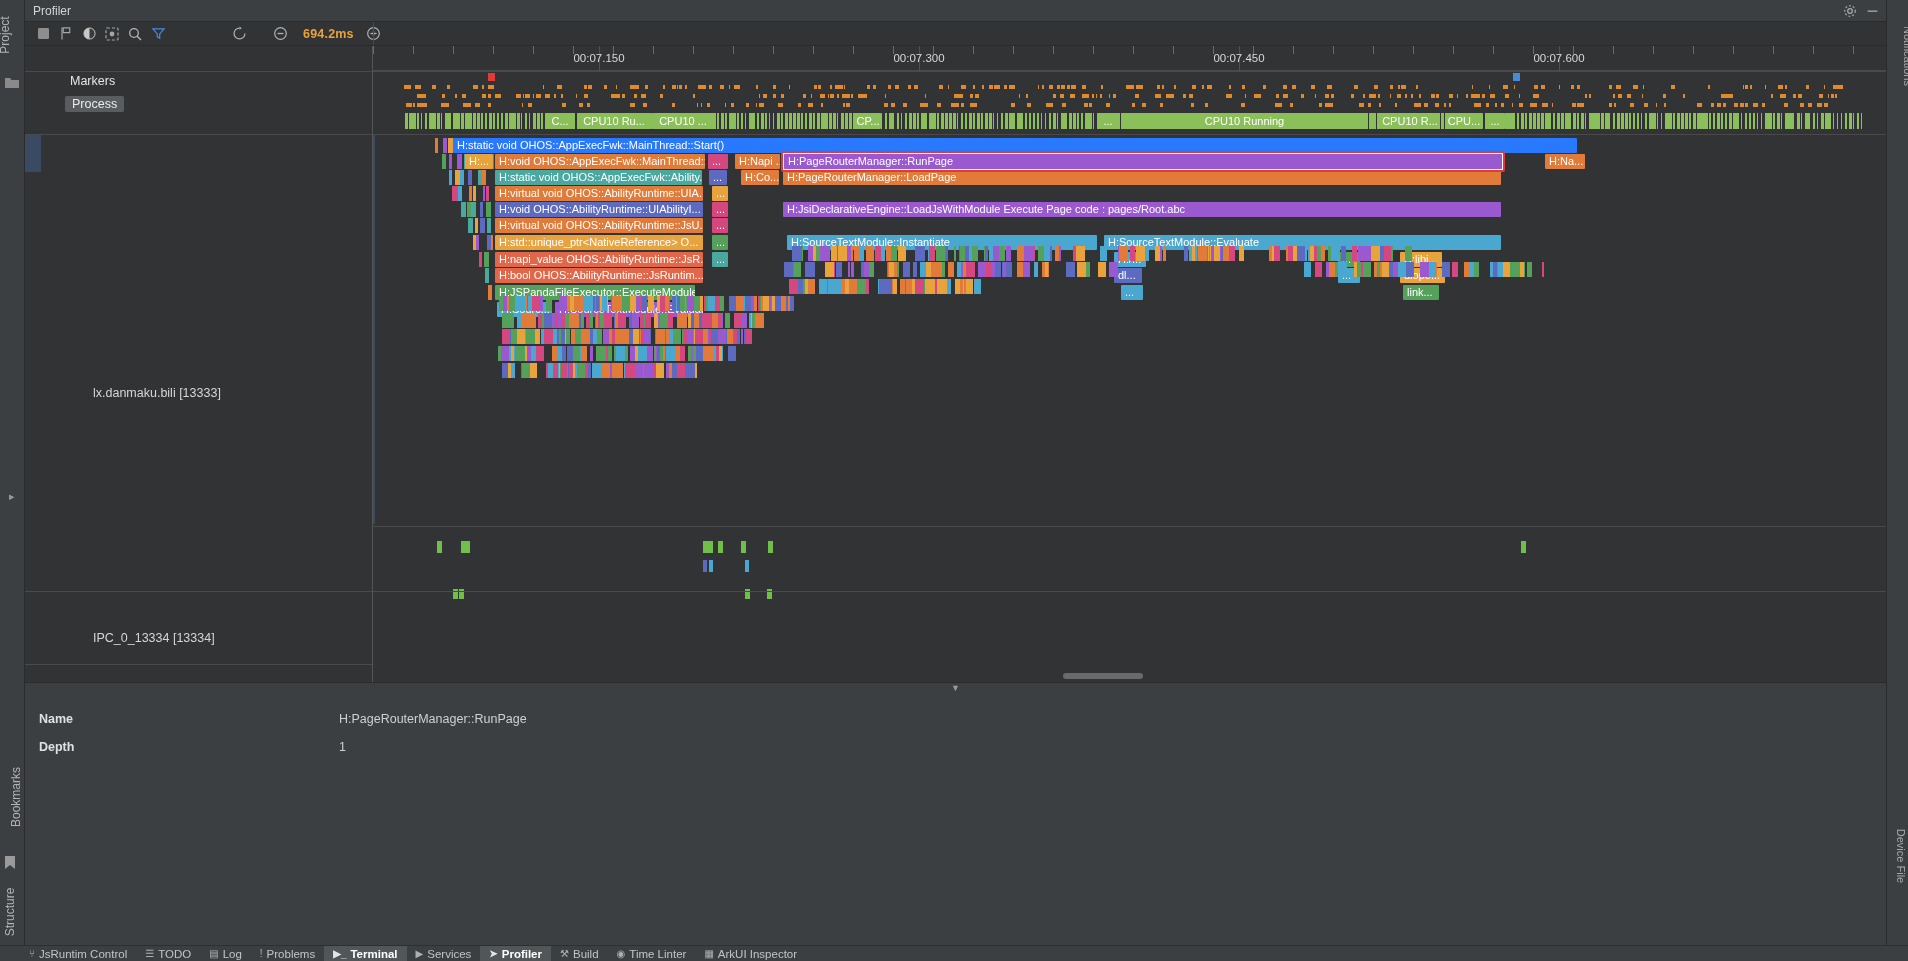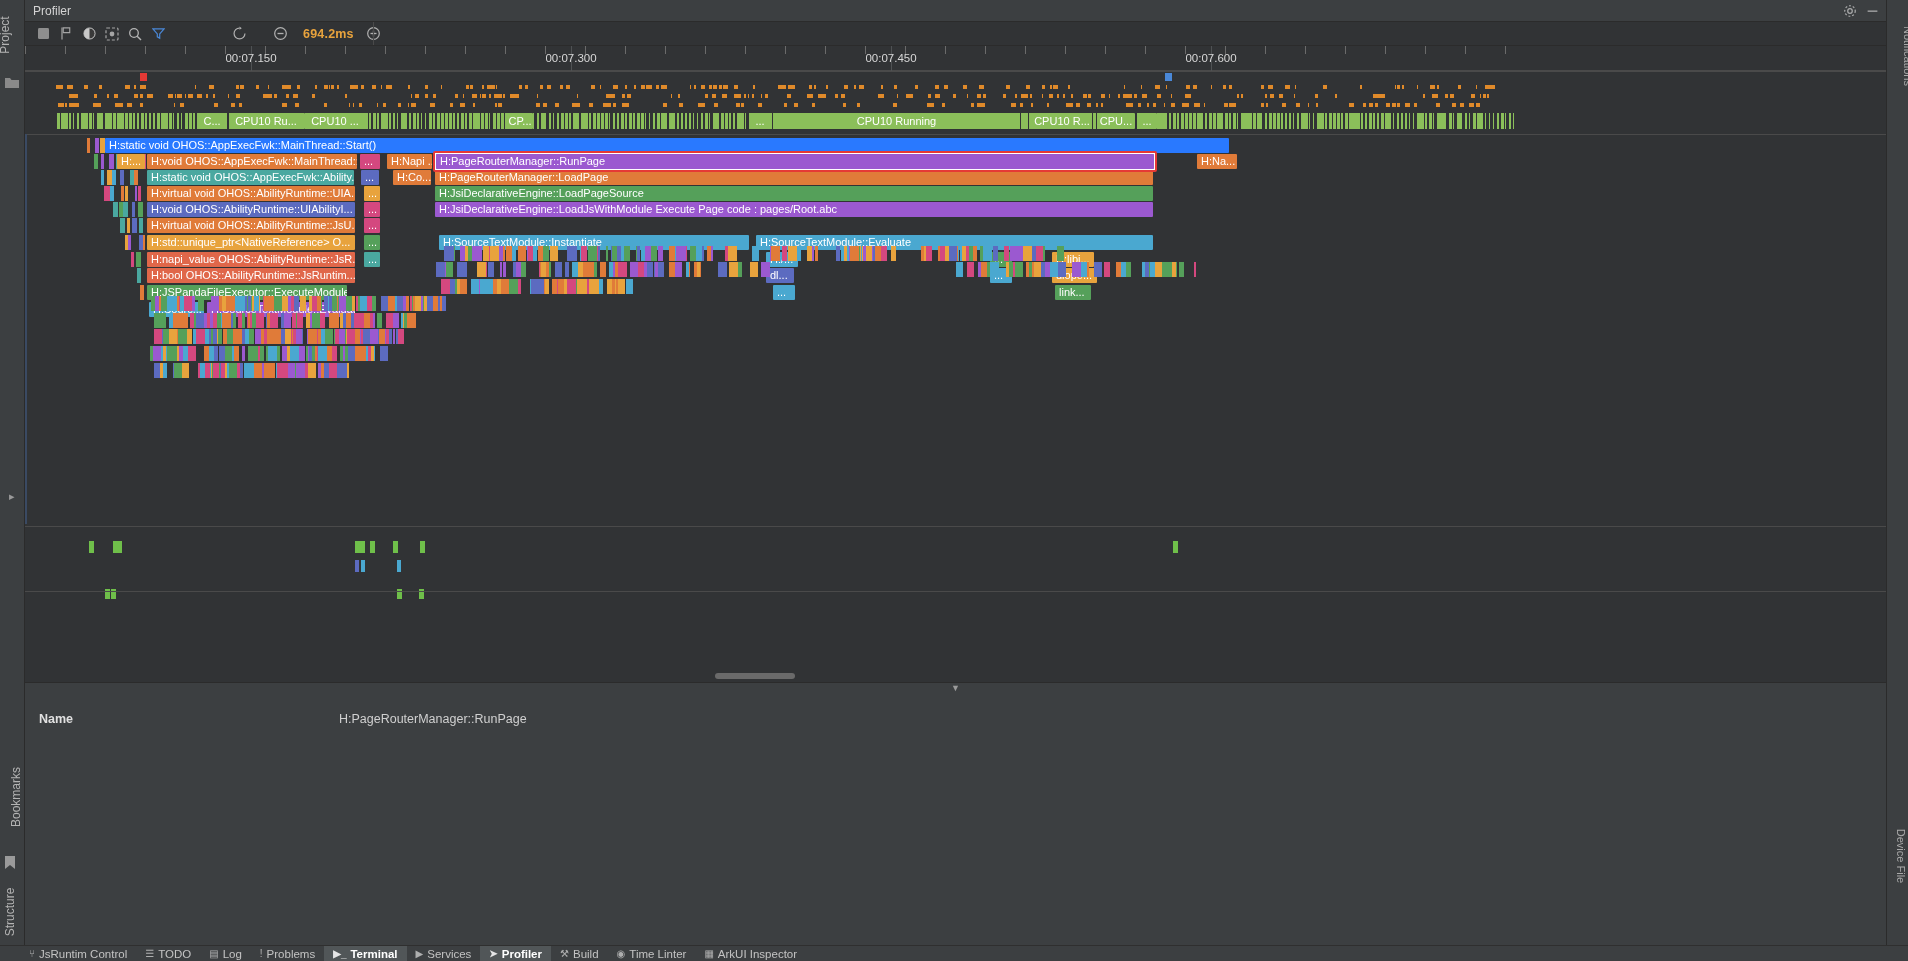--- a/index.html
+++ b/index.html
@@ -220,20 +220,32 @@
               <line x1="4.8" y1="8" x2="11.2" y2="8" stroke="#b0b0b0" stroke-width="1.4"></line>
               <line x1="8" y1="4.8" x2="8" y2="11.2" stroke="#b0b0b0" stroke-width="1.4"></line>
             </svg>
         </span>
       </span>
       <span class="ruler-divider"></span>
     </div>
 
     <div class="timeline-area">
 
+      <div class="tl-left">
+        <div style="position:absolute; left:0; right:0; top:0; height:25px; background:#313335;"></div>
+        <div class="markers-label">Markers</div>
+        <div class="process-badge">Process</div>
+        <div class="row-sep" style="top:25px;"></div>
+        <div class="row-sep" style="top:88px;"></div>
+        <div style="position:absolute; left:0; top:89px; width:16px; bottom:510px; background:#3a4a63;"></div>
+        <div class="proc-name" style="left:68px; top:340px;">lx.danmaku.bili [13333]</div>
+        <div class="row-sep" style="top:545px;"></div>
+        <div class="proc-name" style="left:68px; top:585px;">IPC_0_13334 [13334]</div>
+        <div class="row-sep" style="top:618px;"></div>
+      </div>
 
       <div class="tl-right">
         <div class="ruler" id="ruler">
             <div class="tick major" style="left: 226px;"></div>
             <div class="lbl" style="left: 226px;">00:07.150</div>
             <div class="tick major" style="left: 546px;"></div>
             <div class="lbl" style="left: 546px;">00:07.300</div>
             <div class="tick major" style="left: 866px;"></div>
             <div class="lbl" style="left: 866px;">00:07.450</div>
             <div class="tick major" style="left: 1186px;"></div>
@@ -1120,21 +1132,20 @@
             </div>
             <div style="position: absolute; left: 0px; right: 0px; top: 115px; height: 15px;">
               <div style="position: absolute; left: 79.1712px; top: 0px; width: 5.94719px; height: 15px; background: rgb(212, 72, 127);"></div>
               <div style="position: absolute; left: 85.1877px; top: 0px; width: 3.64417px; height: 15px; background: rgb(74, 168, 208);"></div>
               <div style="position: absolute; left: 96.2256px; top: 0px; width: 3.04515px; height: 15px; background: rgb(224, 123, 57);"></div>
               <div style="position: absolute; left: 99.5848px; top: 0px; width: 3.44567px; height: 15px; background: rgb(232, 163, 61);"></div>
               <div style="position: absolute; left: 109.527px; top: 0px; width: 2.05103px; height: 15px; background: rgb(155, 89, 208);"></div>
               <div style="position: absolute; left: 113.045px; top: 0px; width: 2.75544px; height: 15px; background: rgb(212, 72, 127);"></div>
               <div class="bar" style="left: 122px; top: 0px; width: 208px; background: rgb(224, 123, 57);">H:virtual void OHOS::AbilityRuntime::UIA...</div>
               <div class="bar" style="left: 339px; top: 0px; width: 16px; background: rgb(232, 163, 61);">...</div>
-              <div class="bar" style="left: 410px; top: 0px; width: 718px; background: rgb(85, 160, 90);">H:JsiDeclarativeEngine::LoadPageSource</div>
             </div>
             <div style="position: absolute; left: 0px; right: 0px; top: 131px; height: 15px;">
               <div style="position: absolute; left: 88.4164px; top: 0px; width: 5.01082px; height: 15px; background: rgb(74, 168, 160);"></div>
               <div style="position: absolute; left: 94.4426px; top: 0px; width: 5.4286px; height: 15px; background: rgb(85, 160, 90);"></div>
               <div style="position: absolute; left: 98.1266px; top: 0px; width: 4.916px; height: 15px; background: rgb(74, 168, 160);"></div>
               <div style="position: absolute; left: 107.291px; top: 0px; width: 3.07932px; height: 15px; background: rgb(92, 107, 192);"></div>
               <div style="position: absolute; left: 112.654px; top: 0px; width: 5.29445px; height: 15px; background: rgb(85, 160, 90);"></div>
               <div class="bar" style="left: 122px; top: 0px; width: 208px; background: rgb(92, 107, 192);">H:void OHOS::AbilityRuntime::UIAbilityI...</div>
               <div class="bar" style="left: 339px; top: 0px; width: 16px; background: rgb(212, 72, 127);">...</div>
               <div class="bar" style="left: 410px; top: 0px; width: 718px; background: rgb(155, 89, 208);">H:JsiDeclarativeEngine::LoadJsWithModule Execute Page code : pages/Root.abc</div>
@@ -2013,20 +2024,24 @@
     <div class="splitter">
       <span class="chev">▼</span>
     </div>
 
     <div class="detail-panel">
       <div class="detail-body" id="detail-body">
           <div class="drow">
             <div class="dkey">Name</div>
             <div class="dval">H:PageRouterManager::RunPage</div>
           </div>
+          <div class="drow">
+            <div class="dkey">Depth</div>
+            <div class="dval">1</div>
+          </div>
         </div>
     </div>
 
   </div>
 
   <div class="status-bar" id="status-bar">
       <div class="sb-item">
         <span class="sb-ico">⑂</span>
         <span>JsRuntim Control</span>
       </div>

